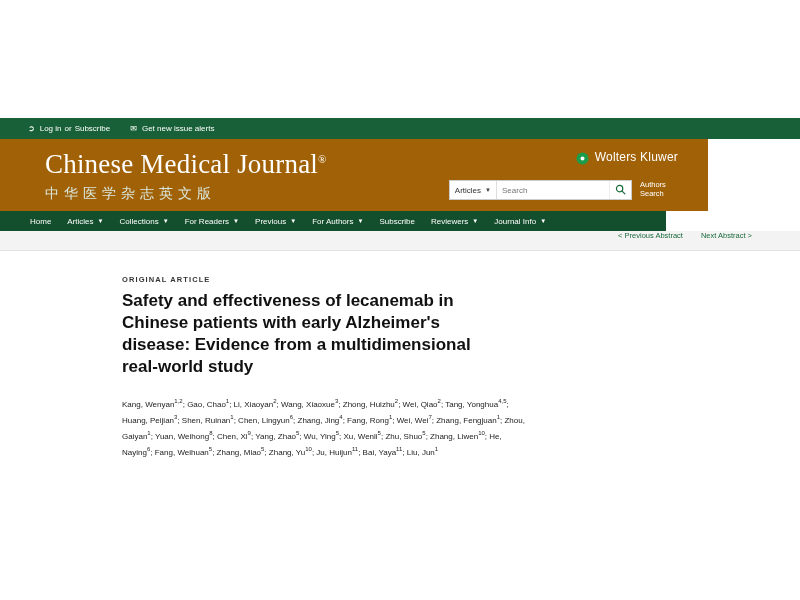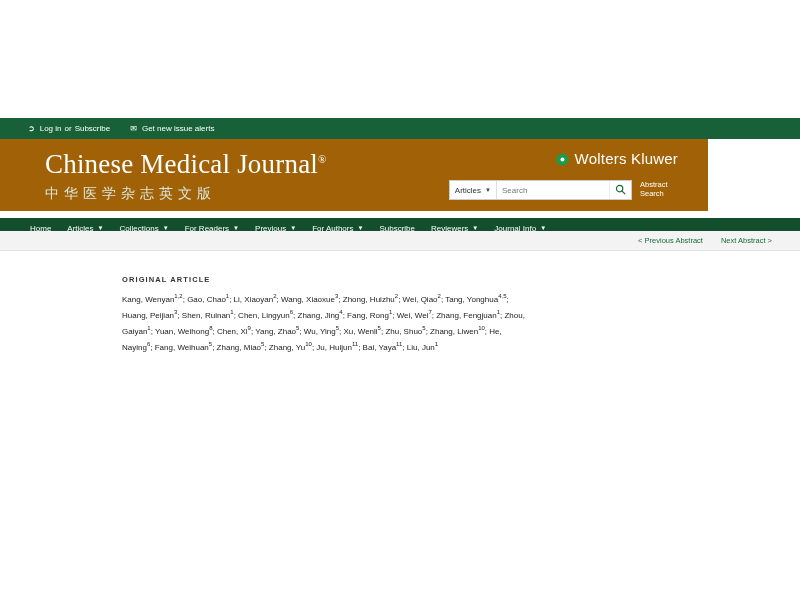--- a/index.html
+++ b/index.html
@@ -91,21 +91,21 @@
     align-items: center;
   }
   .wk-mark {
     width: 13px;
     height: 13px;
     margin-right: 6px;
     position: relative;
   }
   .wk-text {
     color: #ffffff;
-    font-size: 15px;
+    font-size: 12px;
     letter-spacing: 0.2px;
     white-space: nowrap;
   }
   
   .search-area {
     position: absolute;
     right: 28px;
     top: 41px;
     display: flex;
     align-items: flex-start;
@@ -154,23 +154,23 @@
   .adv-search {
     color: #ffffff;
     font-size: 7.5px;
     line-height: 9px;
     margin-left: 8px;
     width: 40px;
   }
   
   .navbar {
     position: absolute;
-    top: 218px;
+    top: 211px;
     left: 0;
-    width: 800px;
+    width: 666px;
     height: 20px;
     background: #134f2d;
     display: flex;
     align-items: center;
     padding-left: 30px;
     box-sizing: border-box;
   }
   .nav-item {
     display: flex;
     align-items: center;
@@ -187,23 +187,23 @@
   
   .subbar {
     position: absolute;
     top: 231px;
     left: 0;
     width: 800px;
     height: 20px;
     background: #f3f3f3;
     border-bottom: 1px solid #e2e2e2;
     display: flex;
-    align-items: center;
+    align-items: flex-start;
     justify-content: flex-end;
-    padding-right: 28px;
+    padding-right: 48px;
     box-sizing: border-box;
   }
   .subbar a {
     color: #1a6b3c;
     font-size: 7.5px;
     margin-left: 18px;
     text-decoration: none;
     white-space: nowrap;
   }
   
@@ -280,21 +280,21 @@
         <button class="search-btn">
           <span>
             <svg width="11" height="11" viewBox="0 0 16 16" xmlns="http://www.w3.org/2000/svg">
               <circle cx="6.7" cy="6.7" r="4.6" fill="none" stroke="#1a6b3c" stroke-width="1.8"></circle>
               <line x1="10.3" y1="10.3" x2="14.4" y2="14.4" stroke="#1a6b3c" stroke-width="1.8" stroke-linecap="round"></line>
             </svg>
           </span>
         </button>
       </div>
       <div class="adv-search">
-        <div>Abstract</div>
+        <div>Authors</div>
         <div>Search</div>
       </div>
     </div>
   </div>
 
   <div class="navbar">
     <div class="nav-item">
         <span>Home</span>
       </div>
     <div class="nav-item">
@@ -330,16 +330,17 @@
       </div>
   </div>
 
   <div class="subbar">
     <a href="#">&lt; Previous Abstract</a>
     <a href="#">Next Abstract &gt;</a>
   </div>
 
   <div class="article">
     <div class="article-type">ORIGINAL ARTICLE</div>
+    <h1 class="article-title">Safety and effectiveness of lecanemab in Chinese patients with early Alzheimer's disease: Evidence from a multidimensional real-world study</h1>
     <div class="authors">Kang, Wenyan<sup>1,2</sup>; Gao, Chao<sup>1</sup>; Li, Xiaoyan<sup>2</sup>; Wang, Xiaoxue<sup>3</sup>; Zhong, Huizhu<sup>2</sup>; Wei, Qiao<sup>2</sup>; Tang, Yonghua<sup>4,5</sup>; Huang, Peijian<sup>3</sup>; Shen, Ruinan<sup>1</sup>; Chen, Lingyun<sup>6</sup>; Zhang, Jing<sup>4</sup>; Fang, Rong<sup>1</sup>; Wei, Wei<sup>7</sup>; Zhang, Fengjuan<sup>1</sup>; Zhou, Gaiyan<sup>1</sup>; Yuan, Weihong<sup>8</sup>; Chen, Xi<sup>9</sup>; Yang, Zhao<sup>5</sup>; Wu, Ying<sup>5</sup>; Xu, Wenli<sup>5</sup>; Zhu, Shuo<sup>5</sup>; Zhang, Liwen<sup>10</sup>; He, Naying<sup>6</sup>; Fang, Weihuan<sup>5</sup>; Zhang, Miao<sup>5</sup>; Zhang, Yu<sup>10</sup>; Ju, Huijun<sup>11</sup>; Bai, Yaya<sup>11</sup>; Liu, Jun<sup>1</sup></div>
   </div>
 
 </div>
 
 </body></html>

